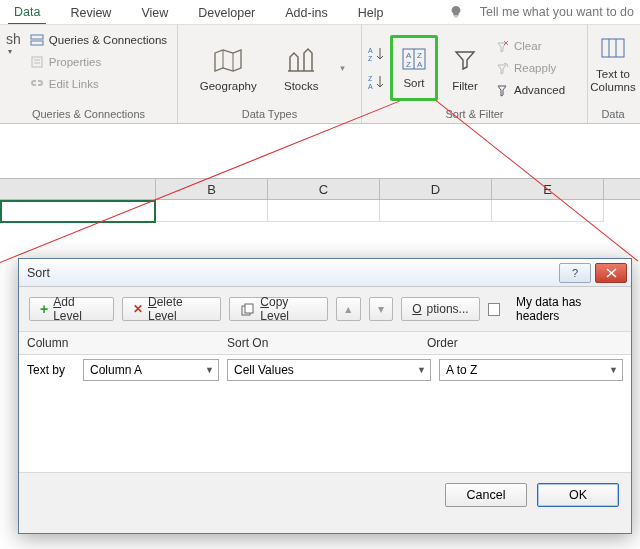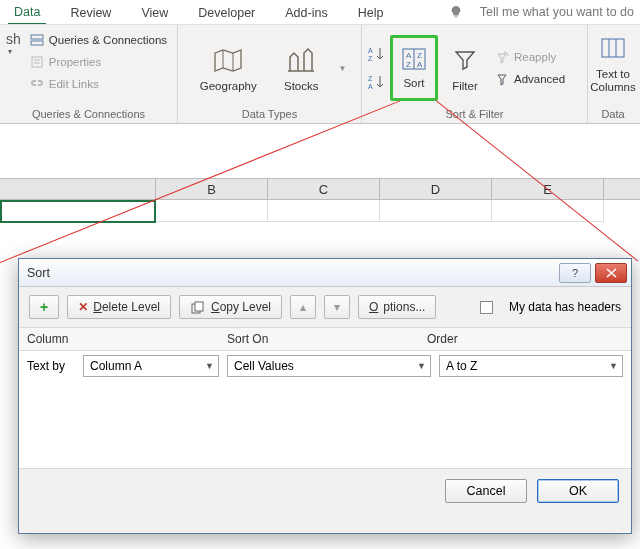--- a/index.html
+++ b/index.html
@@ -191,20 +191,30 @@
               <path d="M3 4h18l-7 8v7l-4 2v-9z" fill="none" stroke="#555" stroke-width="1.4"></path>
             </svg>
           </span>
         <span>Filter</span>
       </div>
       <div class="stack">
         <div class="small-row dim">
             <span class="mini-ico">
               <svg width="14" height="14">
                 <path d="M3 4h8l-3 4v4l-2 1V8z" fill="none" stroke="#bbb"></path>
+                <line x1="9" y1="2" x2="13" y2="6" stroke="#c66"></line>
+                <line x1="13" y1="2" x2="9" y2="6" stroke="#c66"></line>
+              </svg>
+            </span>
+            <span>Clear</span>
+          </div>
+        <div class="small-row dim">
+            <span class="mini-ico">
+              <svg width="14" height="14">
+                <path d="M3 4h8l-3 4v4l-2 1V8z" fill="none" stroke="#bbb"></path>
                 <path d="M9 2a4 4 0 014 4" fill="none" stroke="#bbb"></path>
               </svg>
             </span>
             <span>Reapply</span>
           </div>
         <div class="small-row">
             <span class="mini-ico">
               <svg width="14" height="14">
                 <path d="M3 3h8l-3 4v5l-2 1V7z" fill="none" stroke="#556"></path>
               </svg>
@@ -264,20 +274,21 @@
         <svg width="11" height="10">
             <path d="M1 1l9 8M10 1L1 9" stroke="#fff" stroke-width="1.6"></path>
           </svg>
       </div>
     </div>
   </div>
 
   <div class="toolbar">
     <div class="btn">
         <span class="plus">+</span>
+        <span><span class="u">A</span><span></span>dd Level</span>
       </div>
     <div class="btn">
         <span class="x">✕</span>
         <span><span class="u">D</span>elete Level</span>
       </div>
     <div class="btn">
         <span class="mini-ico">
           <svg width="13" height="13">
             <rect x="1" y="3" width="8" height="9" fill="none" stroke="#666"></rect>
             <rect x="4" y="1" width="8" height="9" fill="#fff" stroke="#666"></rect>

